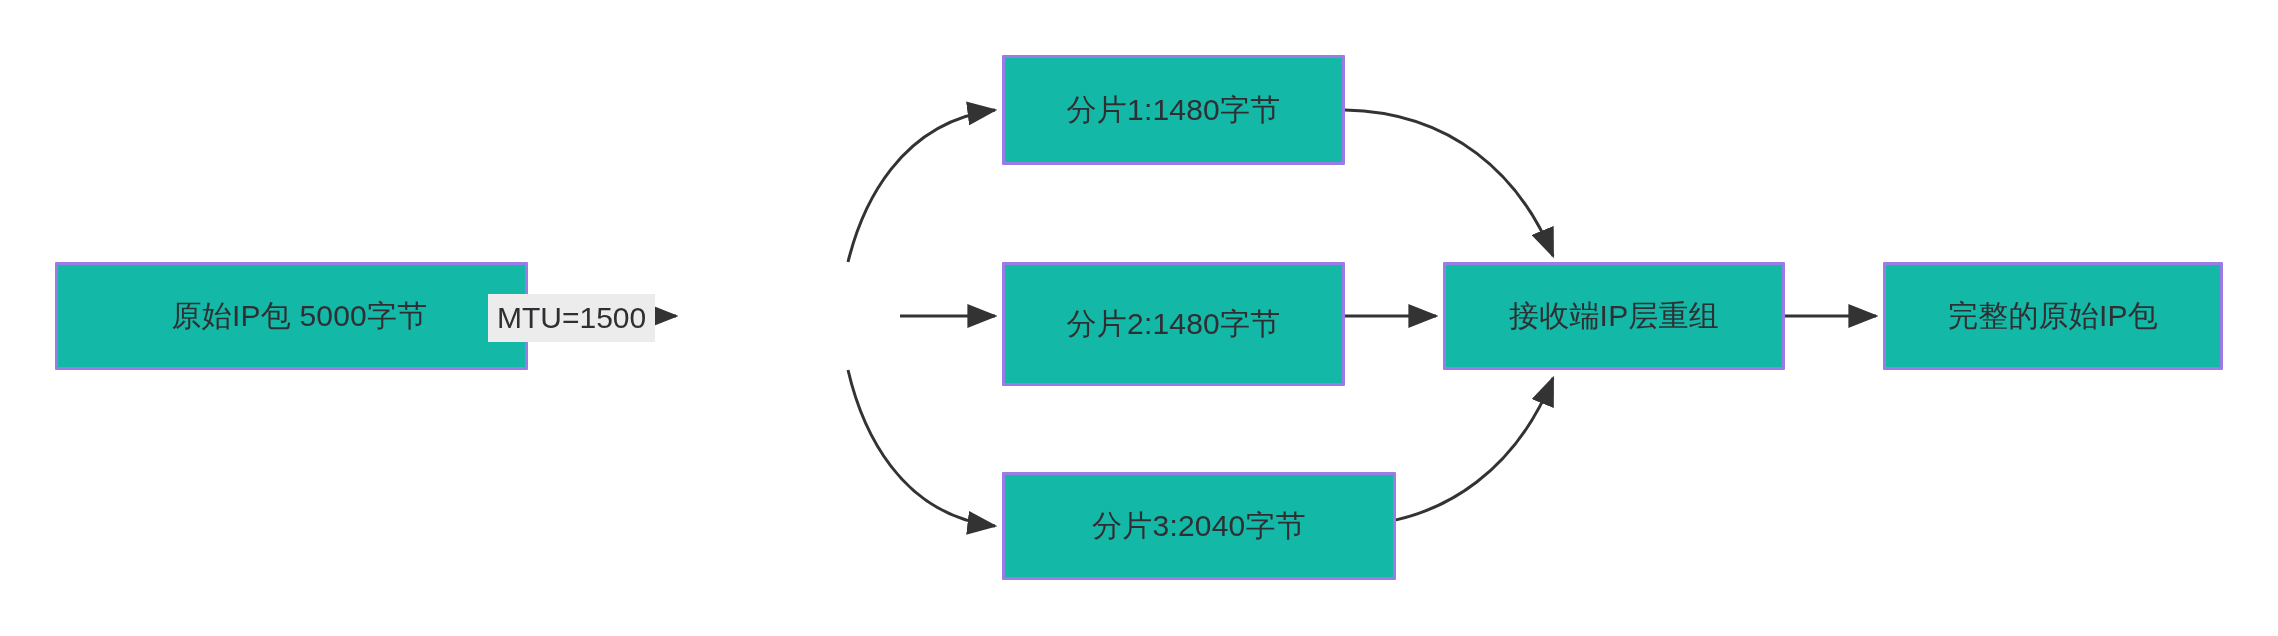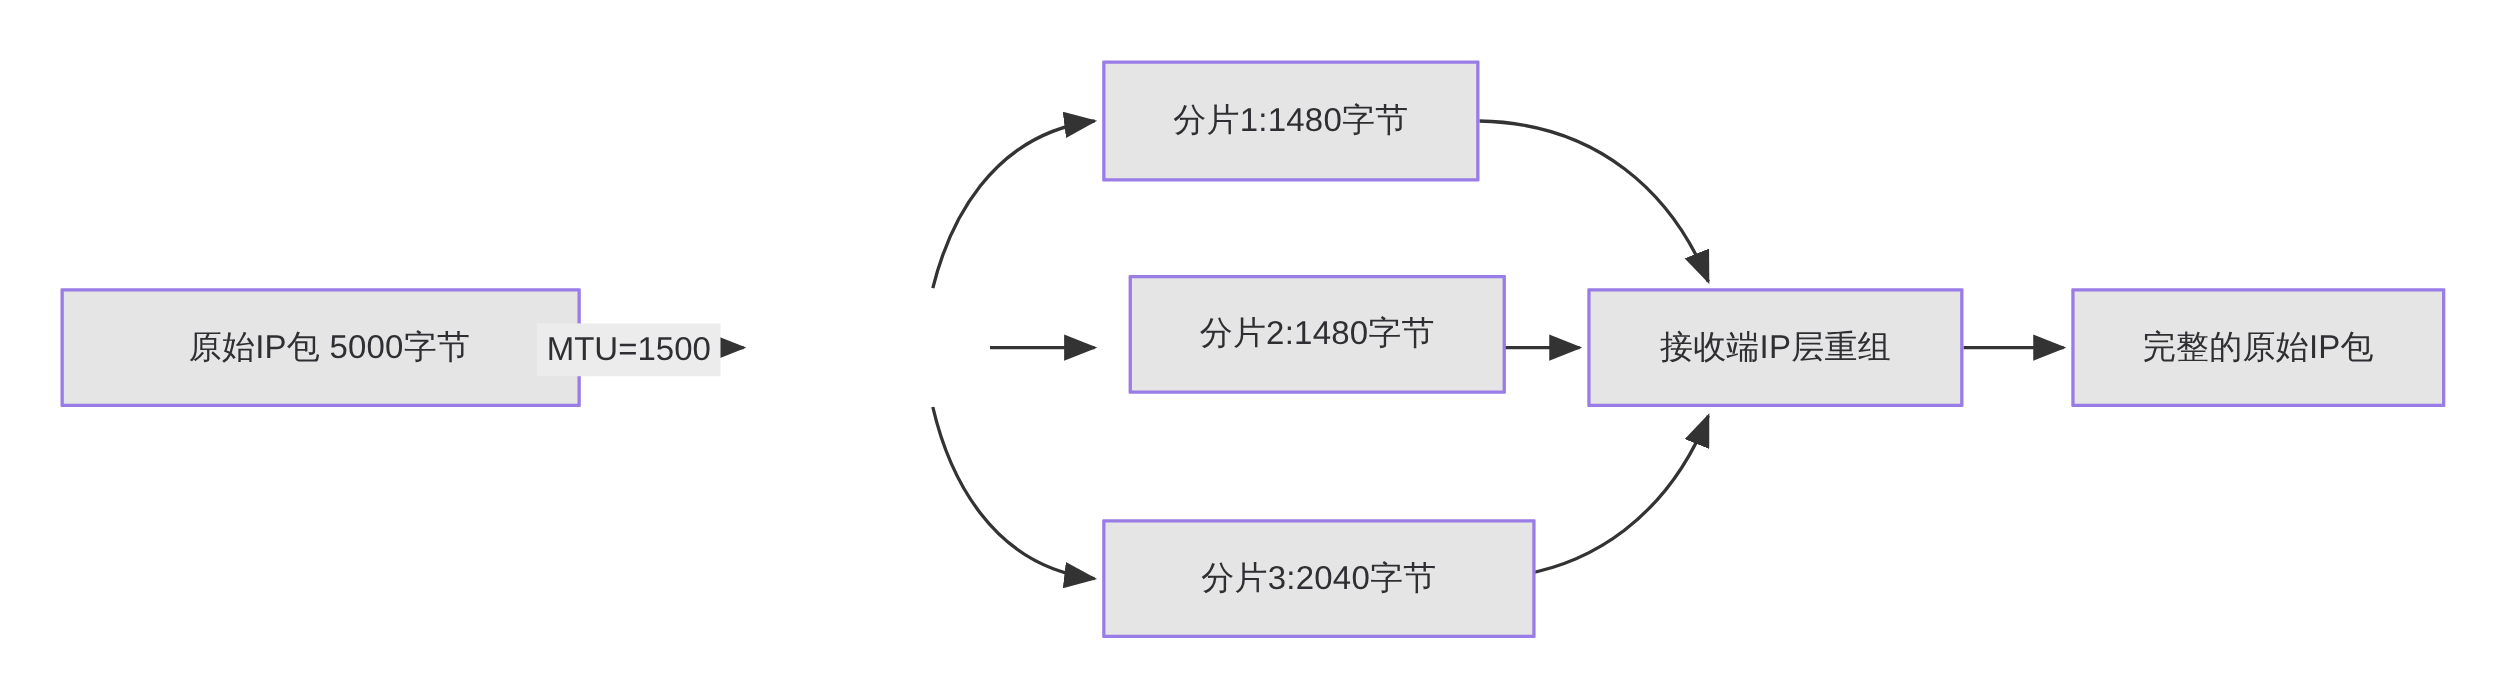--- a/index.html
+++ b/index.html
@@ -21,21 +21,21 @@
     position: absolute;
     left: 0;
     top: 0;
     width: 2278px;
     height: 636px;
     pointer-events: none;
   }
   .flow-node {
     position: absolute;
     box-sizing: border-box;
-    background: #e5e5e5;
+    background: #14b8a6;
     border: 3px solid #9a7ce6;
     border-radius: 1px;
     display: flex;
     align-items: center;
     justify-content: center;
     z-index: 2;
   }
   .flow-node .node-label {
     font-size: 30px;
     line-height: 1.2;
@@ -104,21 +104,21 @@
 
   <div class="flow-node" style="left:55px; top:262px; width:473px; height:108px;padding-left:16px;">
     <span class="node-label">原始IP包 5000字节</span>
   </div>
 
 
   <div class="flow-node" style="left:1002px; top:55px; width:343px; height:110px;">
     <span class="node-label">分片1:1480字节</span>
   </div>
 
-  <div class="flow-node" style="left:1002px; top:250px; width:343px; height:108px;margin-left:24px;">
+  <div class="flow-node" style="left:1002px; top:262px; width:343px; height:124px;">
     <span class="node-label">分片2:1480字节</span>
   </div>
 
   <div class="flow-node" style="left:1002px; top:472px; width:394px; height:108px;">
     <span class="node-label">分片3:2040字节</span>
   </div>
 
   <div class="flow-node" style="left:1883px; top:262px; width:340px; height:108px;">
     <span class="node-label">完整的原始IP包</span>
   </div>

